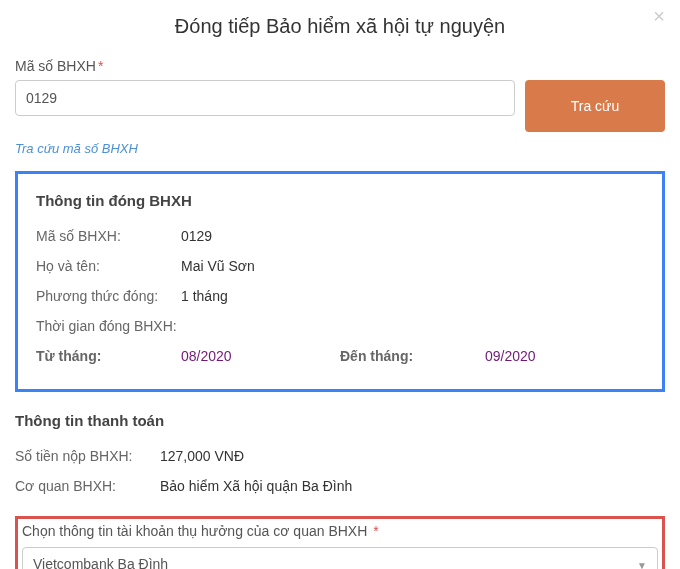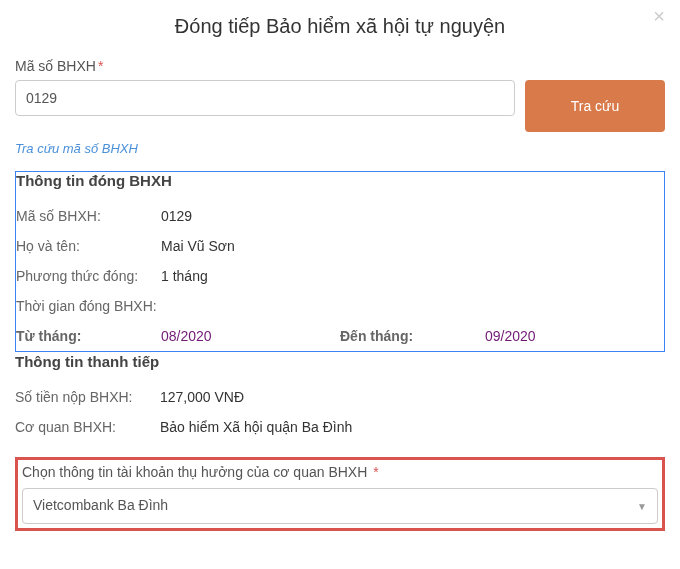--- a/index.html
+++ b/index.html
@@ -6,21 +6,21 @@
 body { font-family: Arial, sans-serif; font-size: 14px; color: #333; background: #fff; width: 680px; height: 569px; position: relative; padding: 15px 15px 0 15px; }
 .close { position: absolute; top: 5px; right: 15px; font-size: 20px; color: #ccc; cursor: pointer; }
 h1 { text-align: center; font-size: 20px; font-weight: 500; margin-bottom: 20px; color: #333; }
 .label { font-size: 14px; margin-bottom: 6px; color: #555; }
 .req { color: #d9534f; margin-left: 2px; }
 .row1 { display: flex; gap: 10px; margin-bottom: 8px; }
 .input { flex: 1; border: 1px solid #ccc; border-radius: 4px; padding: 8px 10px; font-size: 14px; color: #555; height: 36px; }
 .btn { border: none; border-radius: 4px; padding: 0 20px; height: 52px; font-size: 14px; cursor: pointer; min-width: 140px; text-align: center; }
 .btn-primary { background: #d97a4a; color: #fff; }
 .link { color: #4a90d9; font-style: italic; font-size: 13px; cursor: pointer; display: inline-block; margin-bottom: 15px; }
-.box { border: 1px solid #3b82f6; padding: 0; margin-bottom: 1px; }
+.box { border: 3px solid #3b82f6; padding: 18px; margin-bottom: 20px; }
 .section-title { font-weight: 600; font-size: 15px; margin-bottom: 12px; color: #444; }
 .info-row { display: flex; padding: 7px 0; font-size: 14px; color: #666; }
 .info-label { width: 145px; }
 .info-value { color: #333; font-weight: 500; }
 .period-row { display: flex; padding: 7px 0; font-size: 14px; color: #666; }
 .period-row .pair { display: flex; flex: 1; }
 .period-row .pl { width: 145px; font-weight: bold; }
 .period-row .pv { color: #701a75; font-weight: 500; }
 .section2 { margin-bottom: 15px; }
 .select-box { border: 3px solid #d9534f; padding: 4px; margin-bottom: 10px; }
@@ -69,21 +69,21 @@
       <div class="pv">08/2020</div>
     </div>
     <div class="pair">
       <div class="pl">Đến tháng:</div>
       <div class="pv">09/2020</div>
     </div>
   </div>
 </div>
 
 <div class="section2">
-  <div class="section-title">Thông tin thanh tiếp</div>
+  <div class="section-title">Thông tin thanh toán</div>
   <div class="info-row">
     <div class="info-label">Số tiền nộp BHXH:</div>
     <div class="info-value">127,000 VNĐ</div>
   </div>
   <div class="info-row">
     <div class="info-label">Cơ quan BHXH:</div>
     <div class="info-value">Bảo hiểm Xã hội quận Ba Đình</div>
   </div>
 </div>
 

